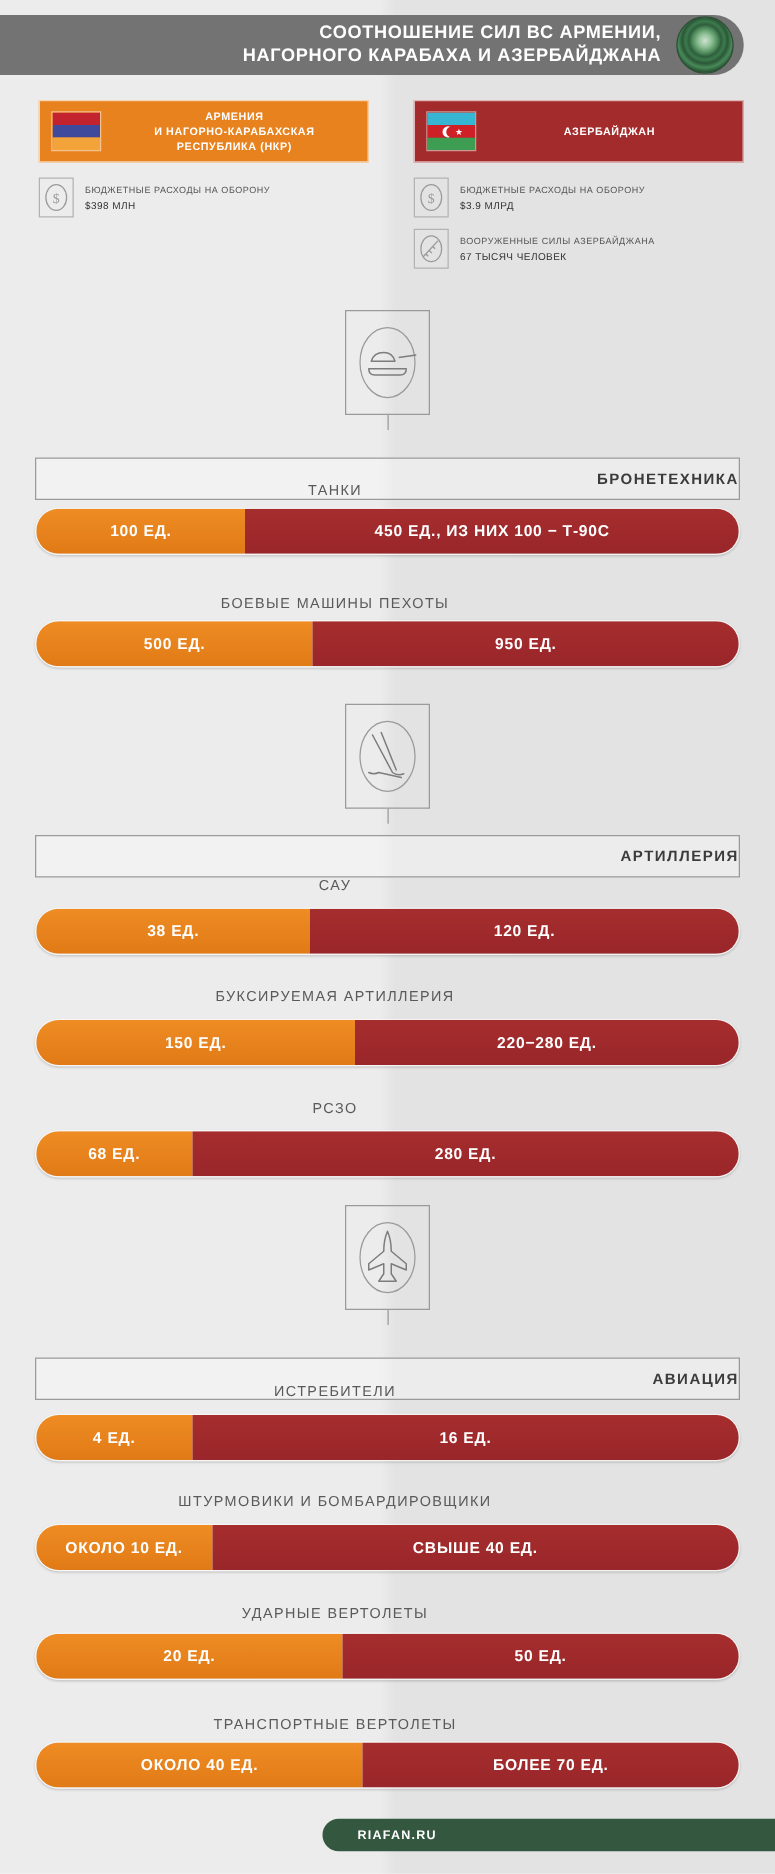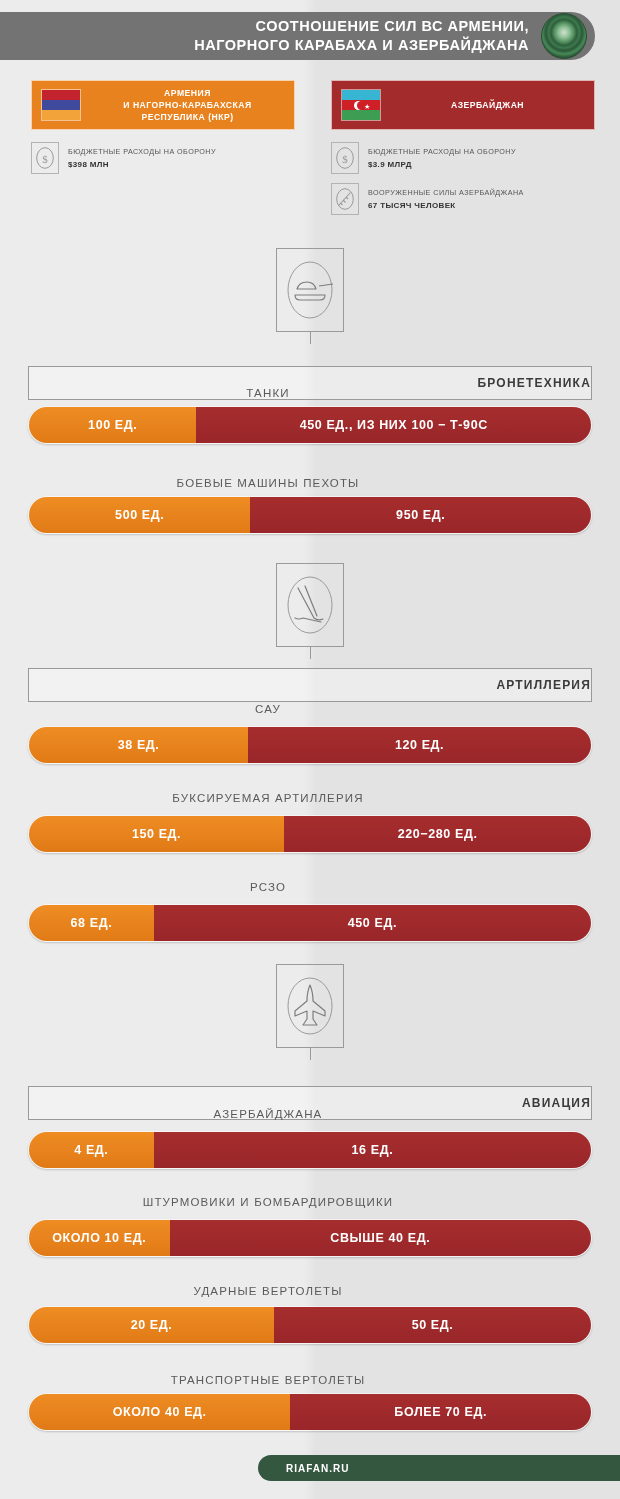--- a/index.html
+++ b/index.html
@@ -53,21 +53,21 @@
   .stat-col{position:absolute;top:0;width:280px;}
   .stat-col.left{left:31px;}
   .stat-col.right{left:331px;}
   .stat-row{display:flex;align-items:center;margin-bottom:9px;}
   .stat-ico{
     width:26px;height:30px;border:1px solid #b3b3b3;flex:none;margin-right:9px;
     display:flex;align-items:center;justify-content:center;background:transparent;
   }
   .stat-txt{line-height:11px;}
   .stat-label{font-size:7.2px;letter-spacing:.45px;color:#555;display:block;}
-  .stat-value{font-size:8px;letter-spacing:.35px;color:#333;font-weight:bold;display:block;margin-top:2px;}
+  .stat-value{font-size:8px;letter-spacing:.35px;color:#333;font-weight:normal;display:block;margin-top:2px;}
   
   .sect-icon{
     position:absolute;left:50%;transform:translateX(-50%);
     width:68px;height:84px;border:1px solid #9a9a9a;box-sizing:border-box;
     display:flex;align-items:center;justify-content:center;background:transparent;
   }
   .sect-stem{position:absolute;left:50%;width:1px;background:#9a9a9a;}
   .sect-bar{
     position:absolute;left:28px;width:564px;height:34px;box-sizing:border-box;
     border:1px solid #9a9a9a;background:rgba(255,255,255,.32);
@@ -239,36 +239,36 @@
     <span>220−280 ЕД.</span>
   </div>
 </div>
 
 <div class="metric-label" style="top:881px">РСЗО</div>
 <div class="metric-bar" style="top:904px">
   <div class="seg orange" style="width:22.2%">
     <span>68 ЕД.</span>
   </div>
   <div class="seg red">
-    <span>450 ЕД.</span>
+    <span>280 ЕД.</span>
   </div>
 </div>
 
 <div class="sect-icon" style="top:964px">
   <svg width="58" height="74" viewBox="0 0 58 74">
       <ellipse cx="29" cy="37" rx="22" ry="28" fill="none" stroke="#9a9a9a" stroke-width="1"></ellipse>
       <path d="M29 16 q3 7 3 16 l12 10 v5 l-12-5 v8 l4 6 h-14 l4-6 v-8 l-12 5 v-5 l12-10 q0-9 3-16 z" fill="none" stroke="#7d7d7d" stroke-width="1.2" stroke-linejoin="round"></path>
     </svg>
 </div>
 <div class="sect-stem" style="top:1048px;height:12px"></div>
 <div class="sect-bar" style="top:1054px">
   <span>АВИАЦИЯ</span>
 </div>
 
-<div class="metric-label" style="top:1108px">АЗЕРБАЙДЖАНА</div>
+<div class="metric-label" style="top:1108px">ИСТРЕБИТЕЛИ</div>
 <div class="metric-bar" style="top:1131px">
   <div class="seg orange" style="width:22.2%">
     <span>4 ЕД.</span>
   </div>
   <div class="seg red">
     <span>16 ЕД.</span>
   </div>
 </div>
 
 <div class="metric-label" style="top:1196px">ШТУРМОВИКИ И БОМБАРДИРОВЩИКИ</div>

